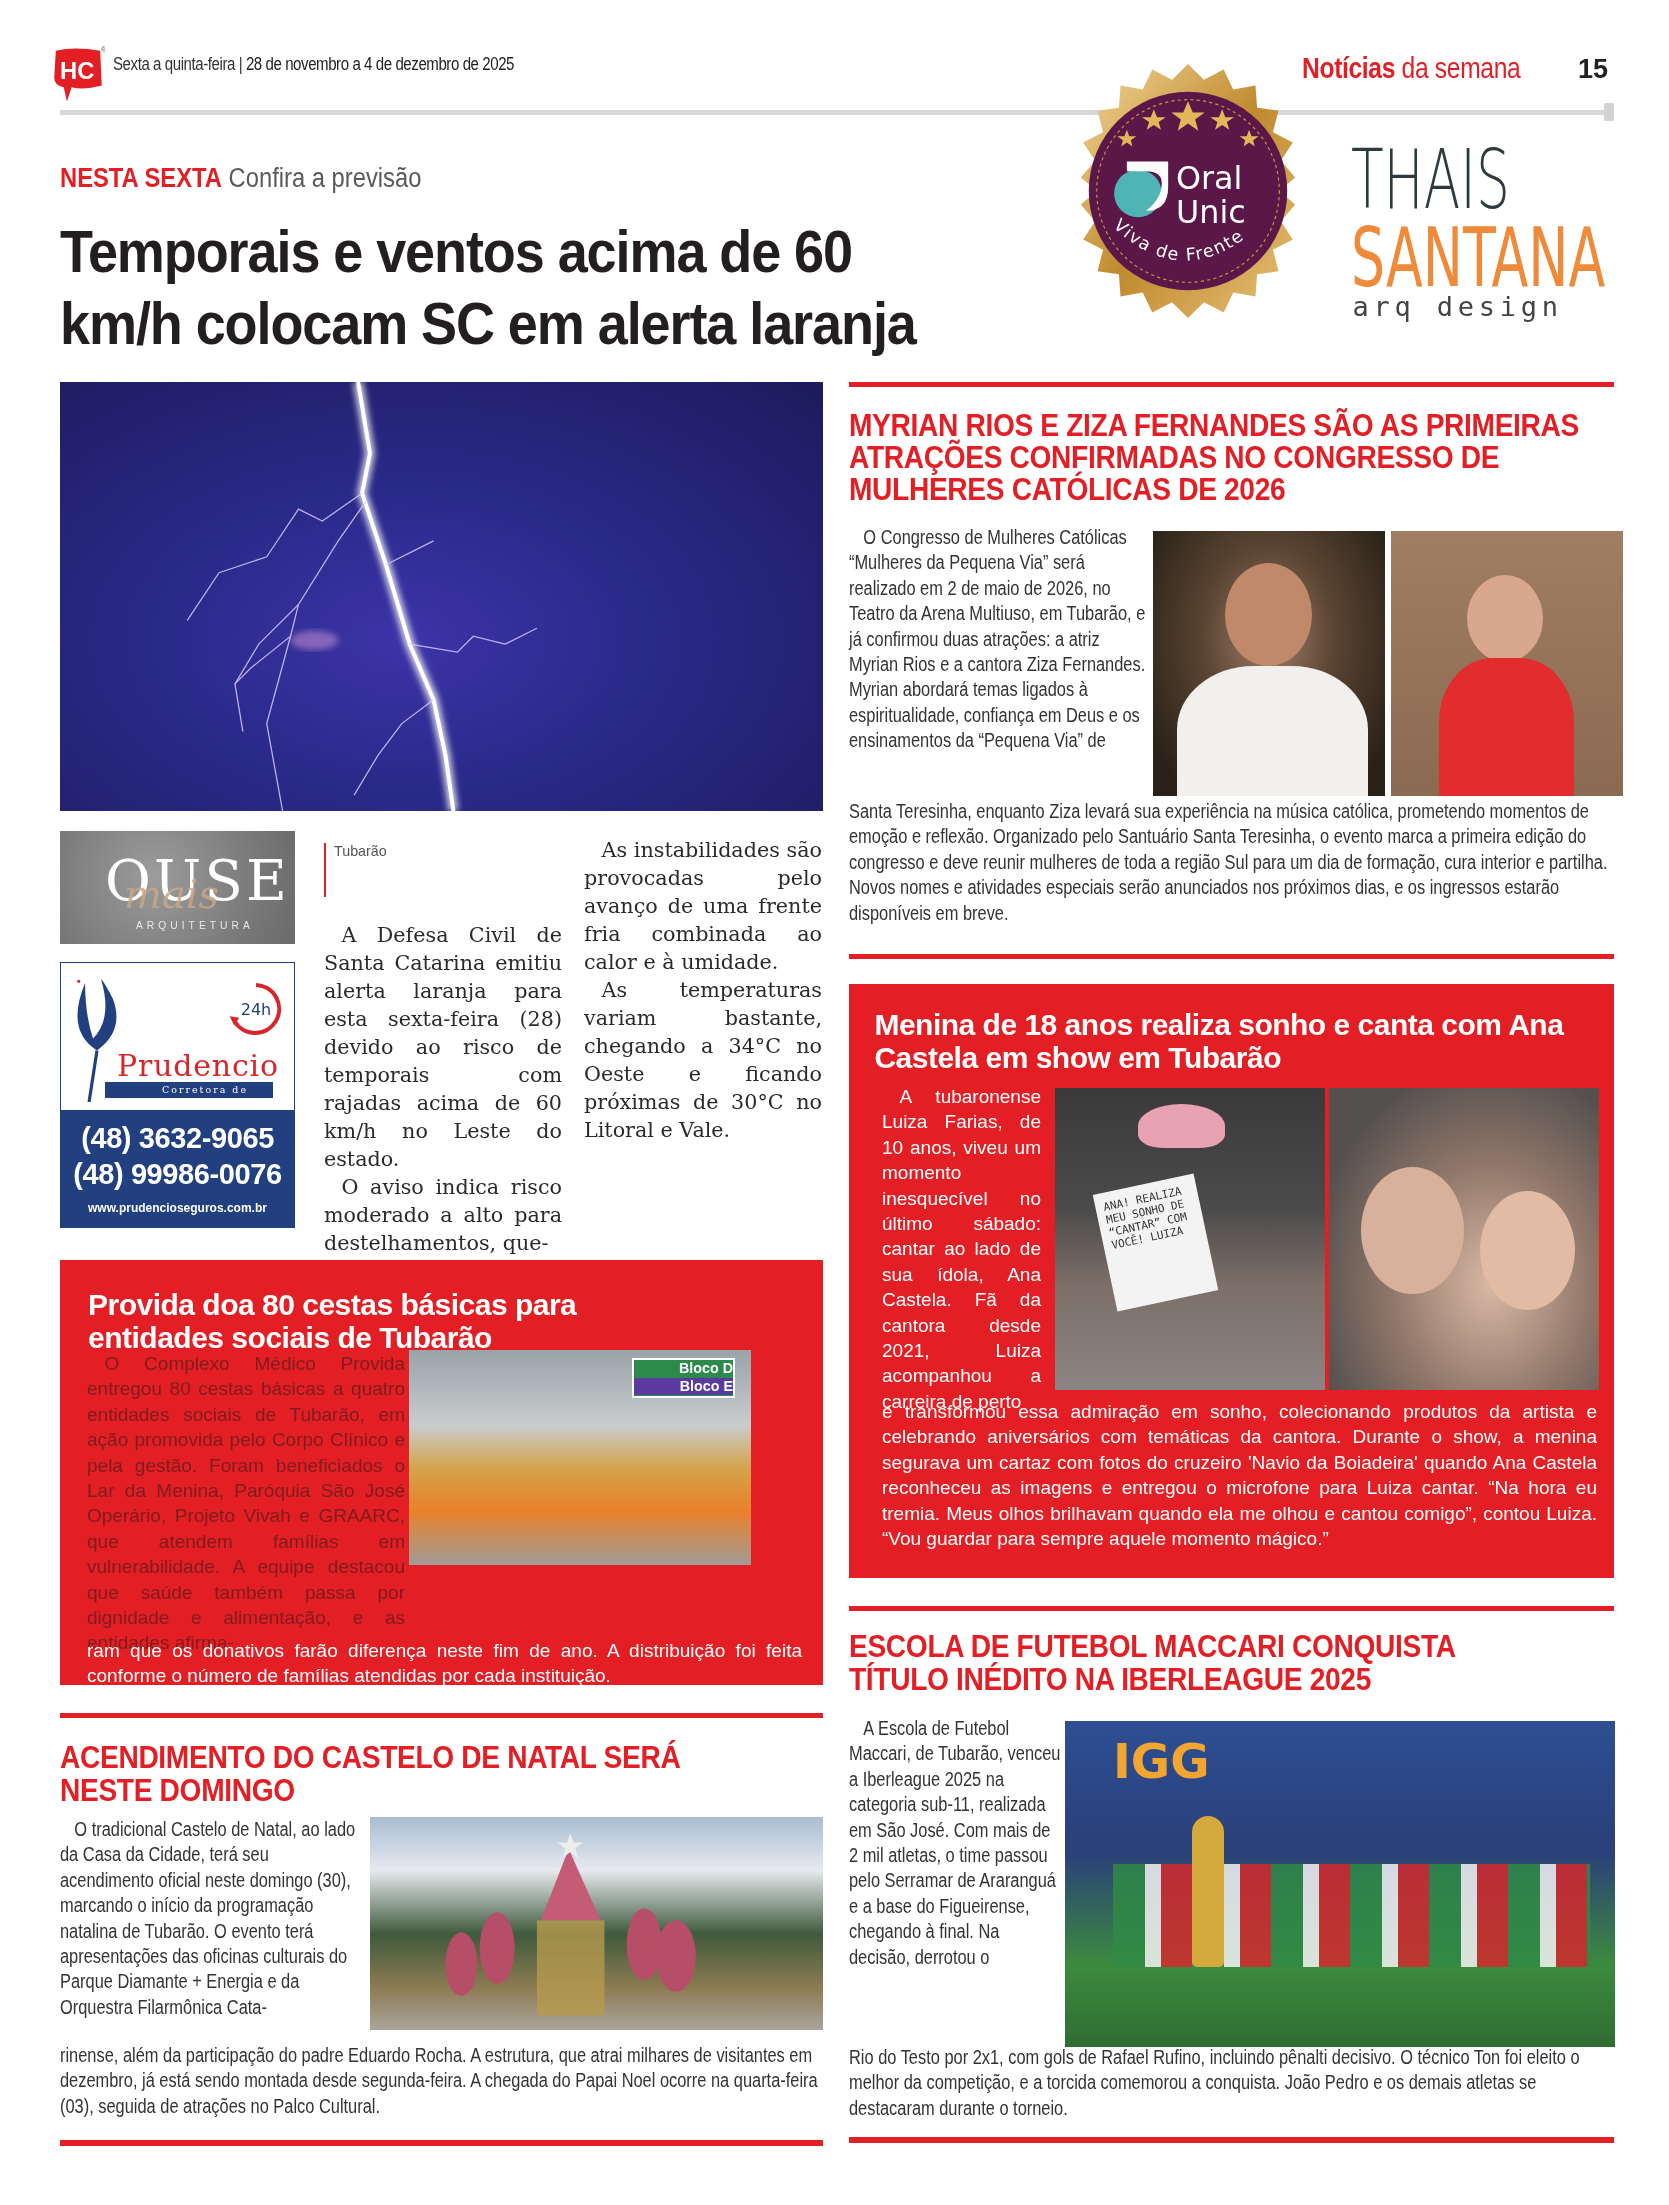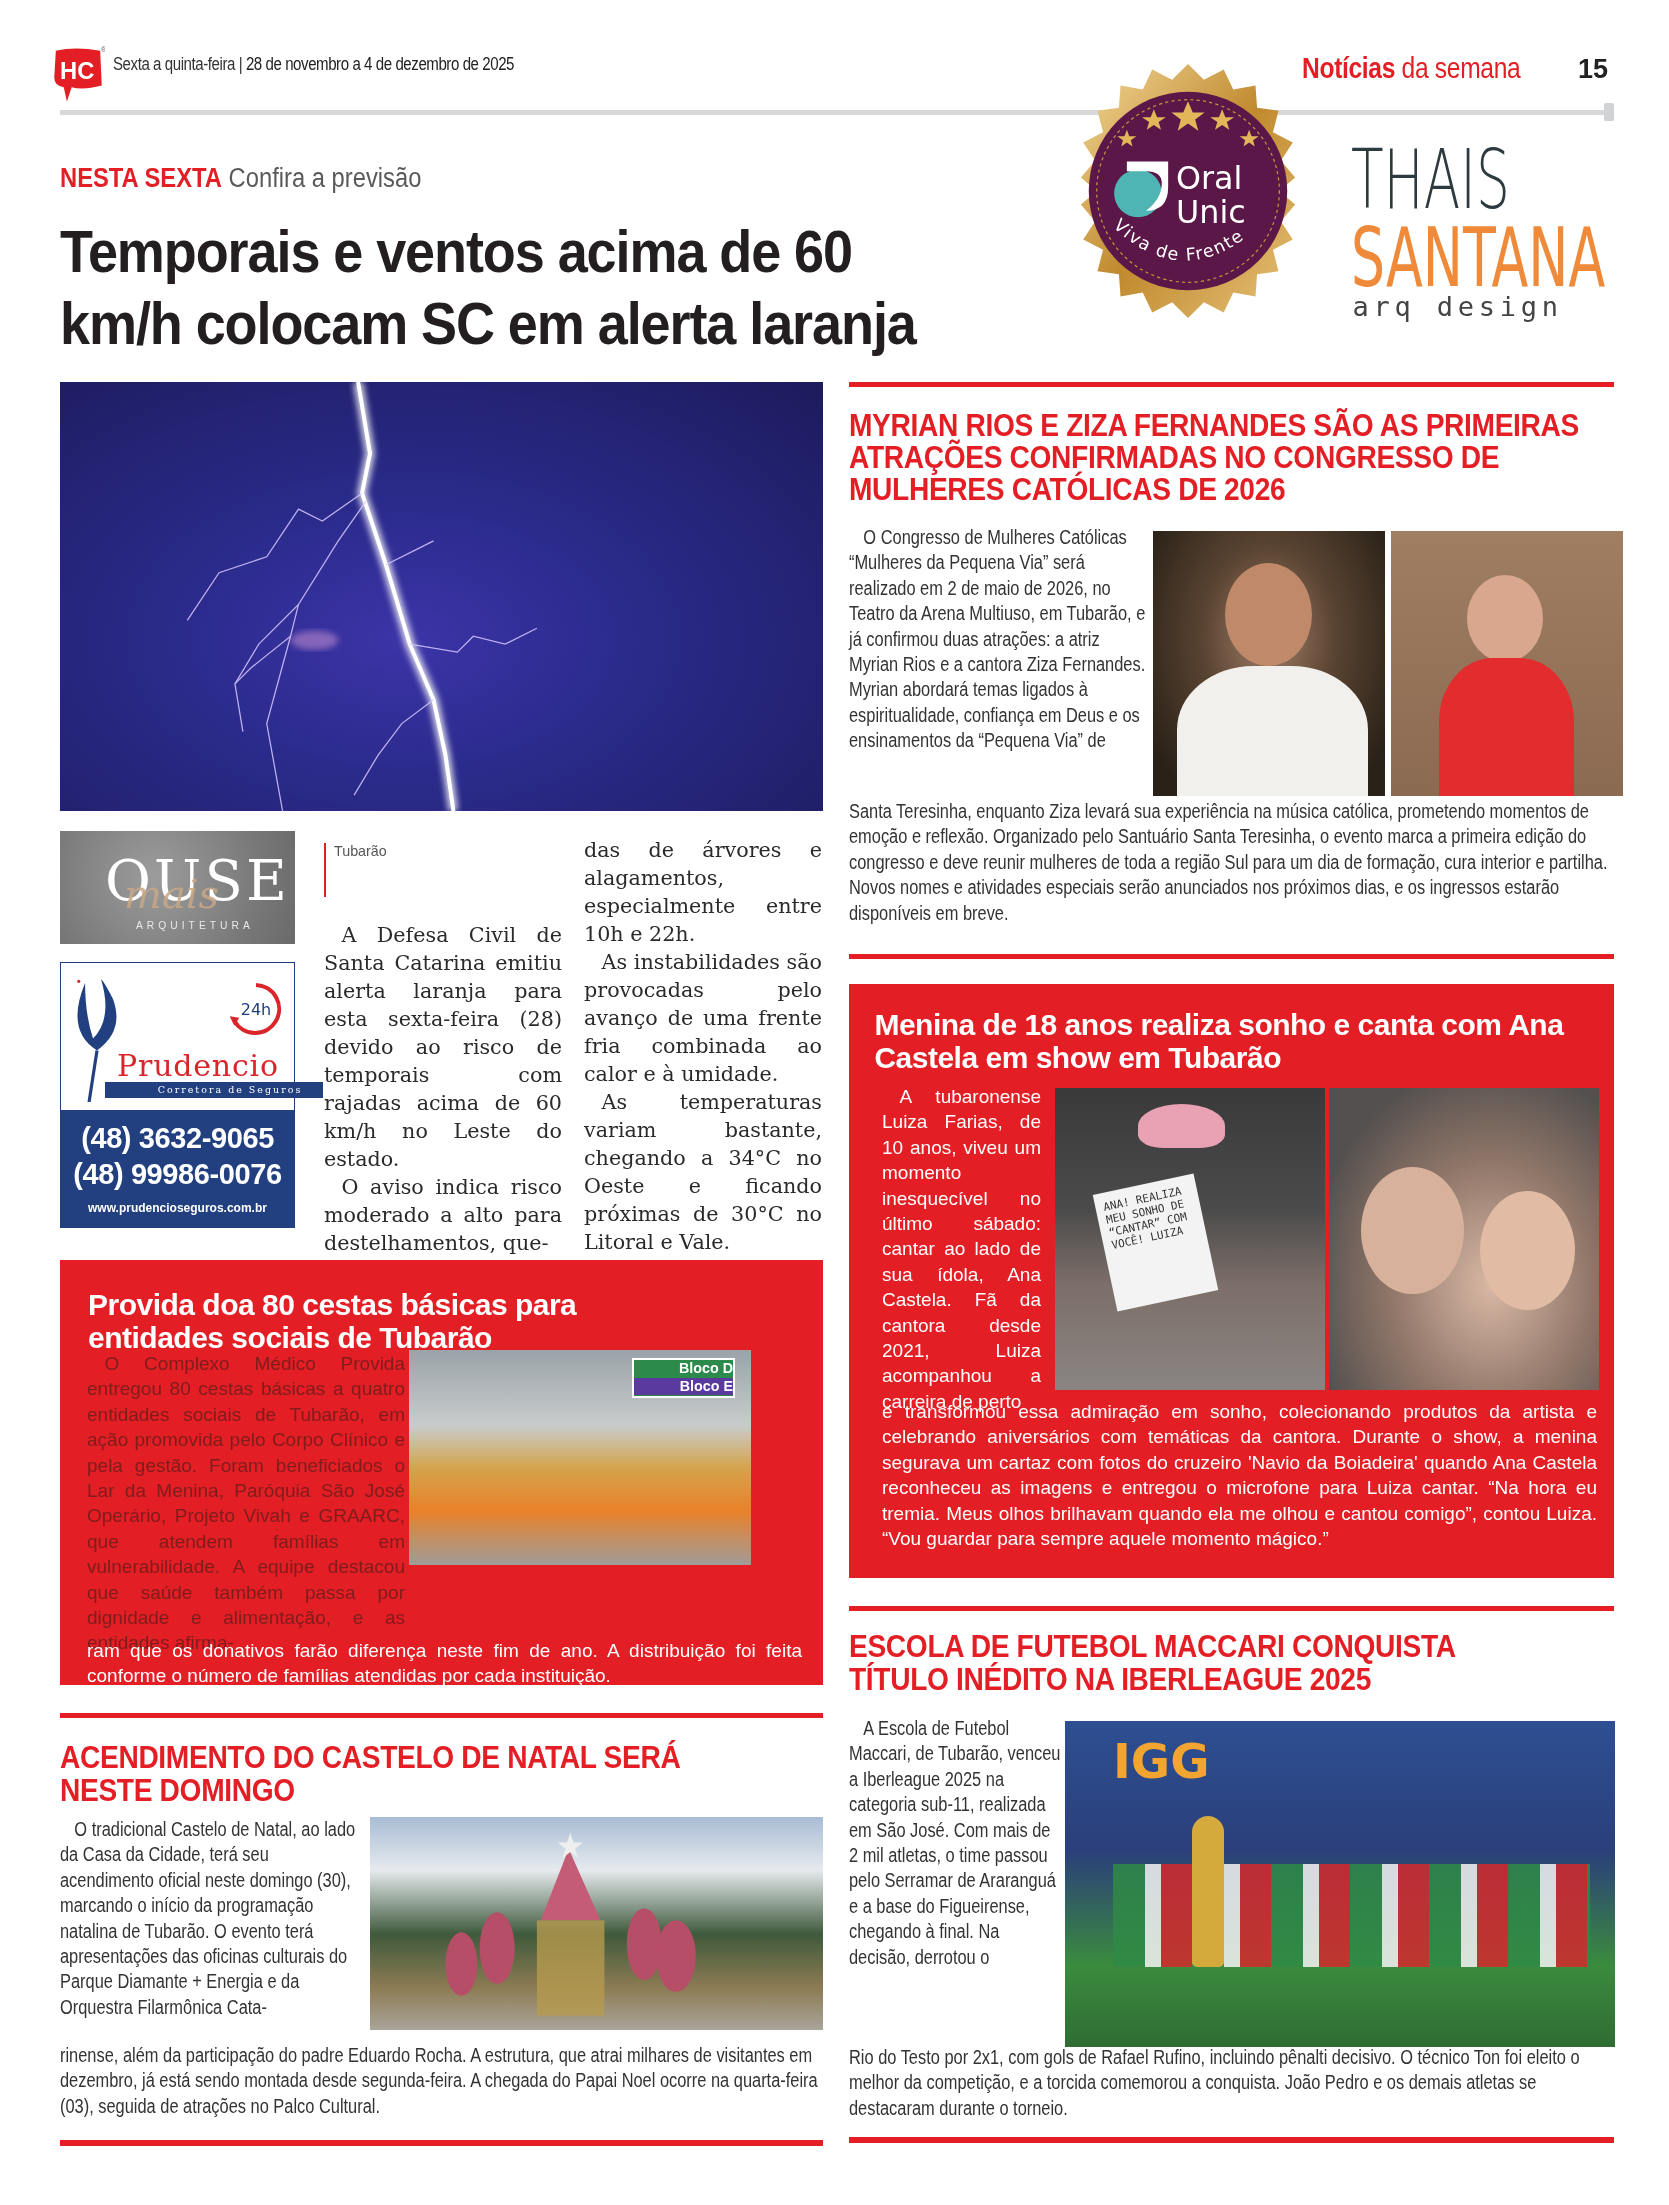--- a/index.html
+++ b/index.html
@@ -34,21 +34,21 @@
 
   
   .ad-ouse { left: 60px; top: 831px; width: 235px; height: 113px; background: radial-gradient(circle at 40% 40%, #9c9c9c, #777 70%, #6a6a6a); }
   .ouse-word { position: absolute; left: 22px; top: 22px; font-size: 56px; color: #fff; font-family: "DejaVu Serif", serif; letter-spacing: 3.2px; font-weight: normal; line-height: 56px; margin-left: 23px; }
   .ouse-mais { position: absolute; left: 64px; top: 40px; font-size: 40px; font-style: italic; color: #c9a886; font-family: "DejaVu Serif", serif; opacity: 0.85; }
   .ouse-sub { position: absolute; left: 76px; top: 89px; font-size: 10.3px; letter-spacing: 4px; color: #e8e8e8; }
 
   .ad-prud { left: 60px; top: 962px; width: 235px; height: 266px; border: 1.6px solid #1f3e7c; background: #fff; }
   .prud-blue { position: absolute; left: 0; right: 0; top: 147px; bottom: 0; background: #22407f; }
   .prud-name { position: absolute; left: 56px; top: 85px; font-size: 30px; color: #d8262b; font-family: "DejaVu Serif", serif; letter-spacing: 0.8px; }
-  .prud-band { position: absolute; left: 44px; top: 119px; width: 218px; height: 16px; background: #22407f; color: #fff; font-size: 9.5px; letter-spacing: 2px; text-align: center; line-height: 16px; font-family: "DejaVu Serif", serif; padding-left: 32px; }
+  .prud-band { position: absolute; left: 44px; top: 119px; width: 168px; height: 16px; background: #22407f; color: #fff; font-size: 9.5px; letter-spacing: 2px; text-align: center; line-height: 16px; font-family: "DejaVu Serif", serif; padding-left: 32px; }
   .prud-24 { position: absolute; left: 167px; top: 17.5px; width: 56px; height: 56px; }
   .prud-phone { position: absolute; left: 0; width: 100%; text-align: center; color: #fff; font-weight: bold; font-size: 29px; letter-spacing: -0.4px; }
   .prud-url { position: absolute; left: 0; width: 100%; text-align: center; color: #fff; font-weight: bold; font-size: 12px; top: 238px; }
 
   
   .byline { left: 324px; top: 843px; height: 54px; border-left: 2.4px solid #e31e24; padding-left: 8px; font-size: 14.3px; color: #555; }
   .body-serif { font-family: "DejaVu Serif", "Liberation Serif", serif; font-size: 20.7px; line-height: 28px; color: #2a2a2a; text-align: justify; }
   .col1 { left: 324px; top: 921px; width: 238px; }
   .col2 { left: 584px; top: 836px; width: 238px; }
   .body-serif p { text-indent: 17.5px; hyphens: auto; }
@@ -187,21 +187,20 @@
   <span class="prud-phone" style="top:195px">(48) 99986-0076</span>
   <span class="prud-url">www.prudencioseguros.com.br</span>
 </div>
 
 <div class="abs byline">Tubarão</div>
 <div class="abs body-serif col1">
   <p>A Defesa Civil de Santa Catarina emitiu alerta laranja para esta sexta-feira (28) devido ao risco de temporais com rajadas acima de 60 km/h no Leste do estado.</p>
   <p>O aviso indica risco moderado a alto para destelhamentos, que-</p>
 </div>
 <div class="abs body-serif col2">
-  <p style="text-indent:0">das de árvores e alagamentos, especialmente entre 10h e 22h.</p>
   <p>As instabilidades são provocadas pelo avanço de uma frente fria combinada ao calor e à umidade.</p>
   <p>As temperaturas variam bastante, chegando a 34°C no Oeste e ficando próximas de 30°C no Litoral e Vale.</p>
 </div>
 
 <div class="redbox provida">
   <h2 class="box-head" style="left:28px;top:28px;width:572px">Provida doa 80 cestas básicas para entidades sociais de Tubarão</h2>
 </div>
 <div class="abs box-body" style="left:87px;top:1351px;width:318px;color:#7f1d1d">
     <p>O Complexo Médico Provida entregou 80 cestas básicas a quatro entidades sociais de Tubarão, em ação promovida pelo Corpo Clínico e pela gestão. Foram beneficiados o Lar da Menina, Paróquia São José Operário, Projeto Vivah e GRAARC, que atendem famílias em vulnerabilidade. A equipe destacou que saúde também passa por dignidade e alimentação, e as entidades afirma-</p>
   </div>

